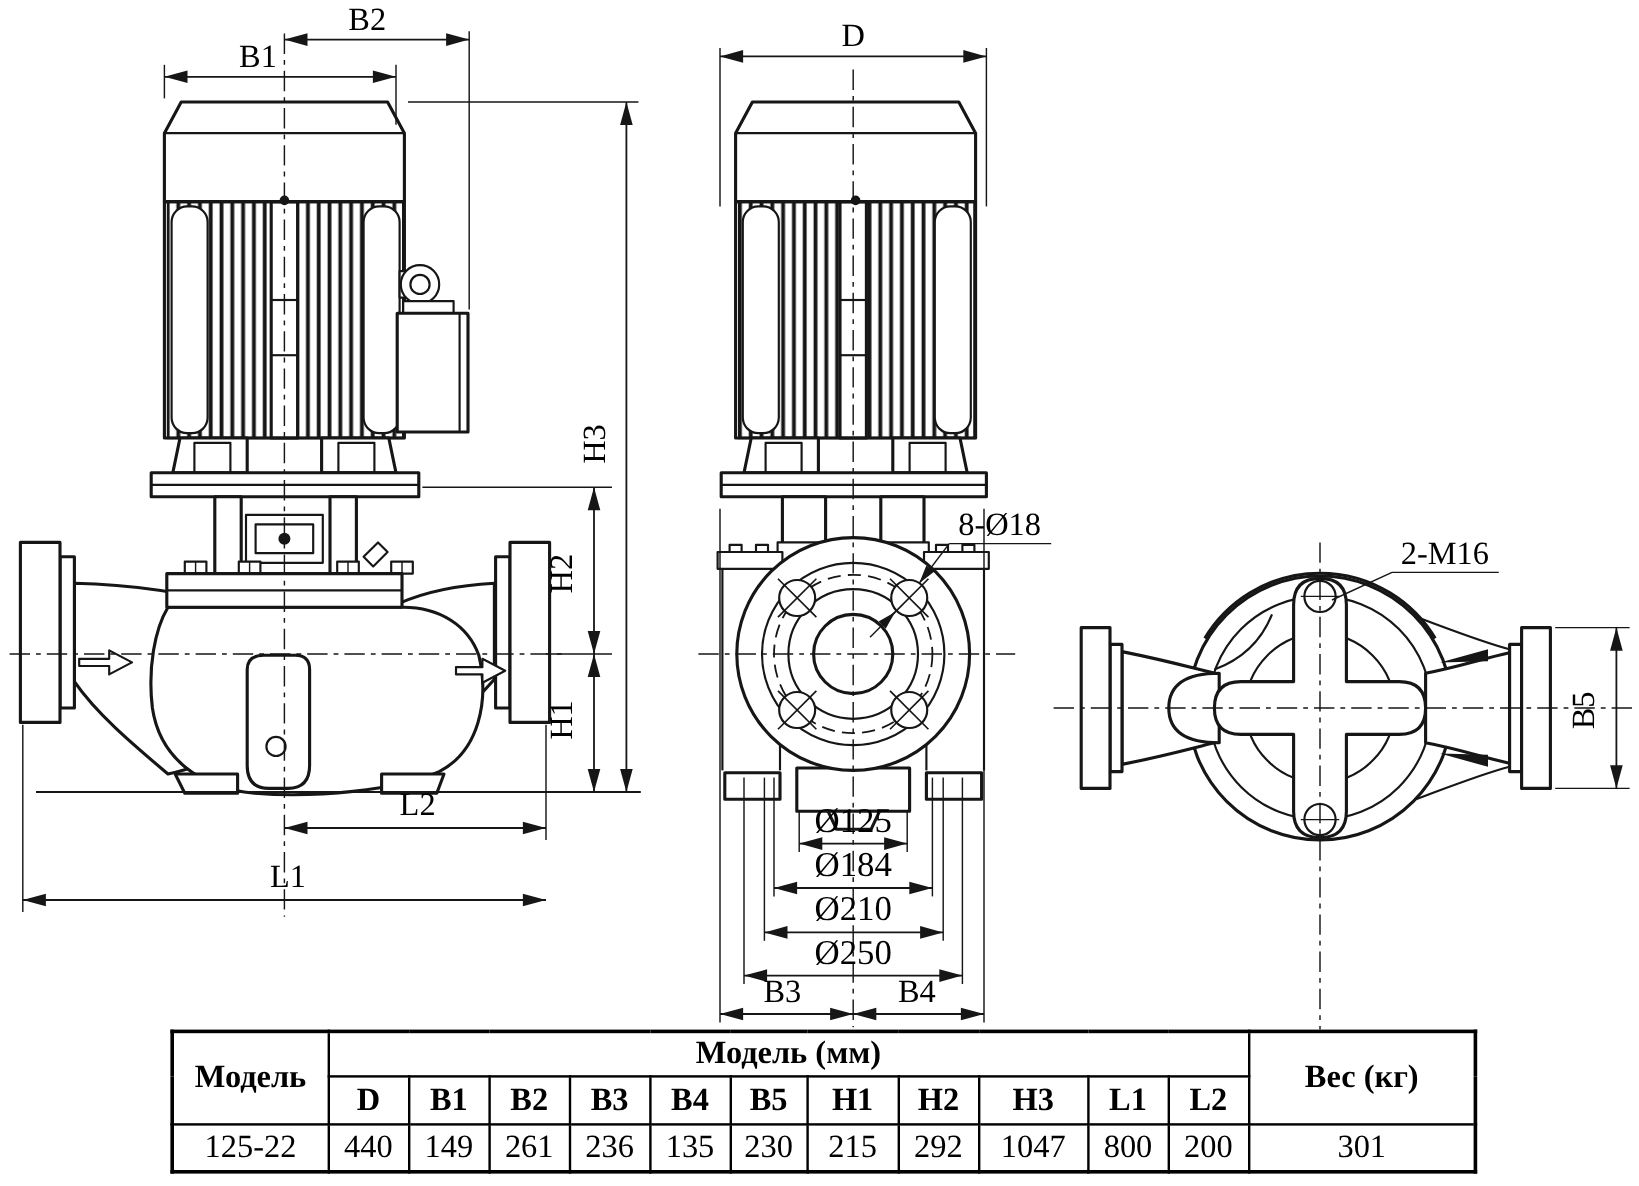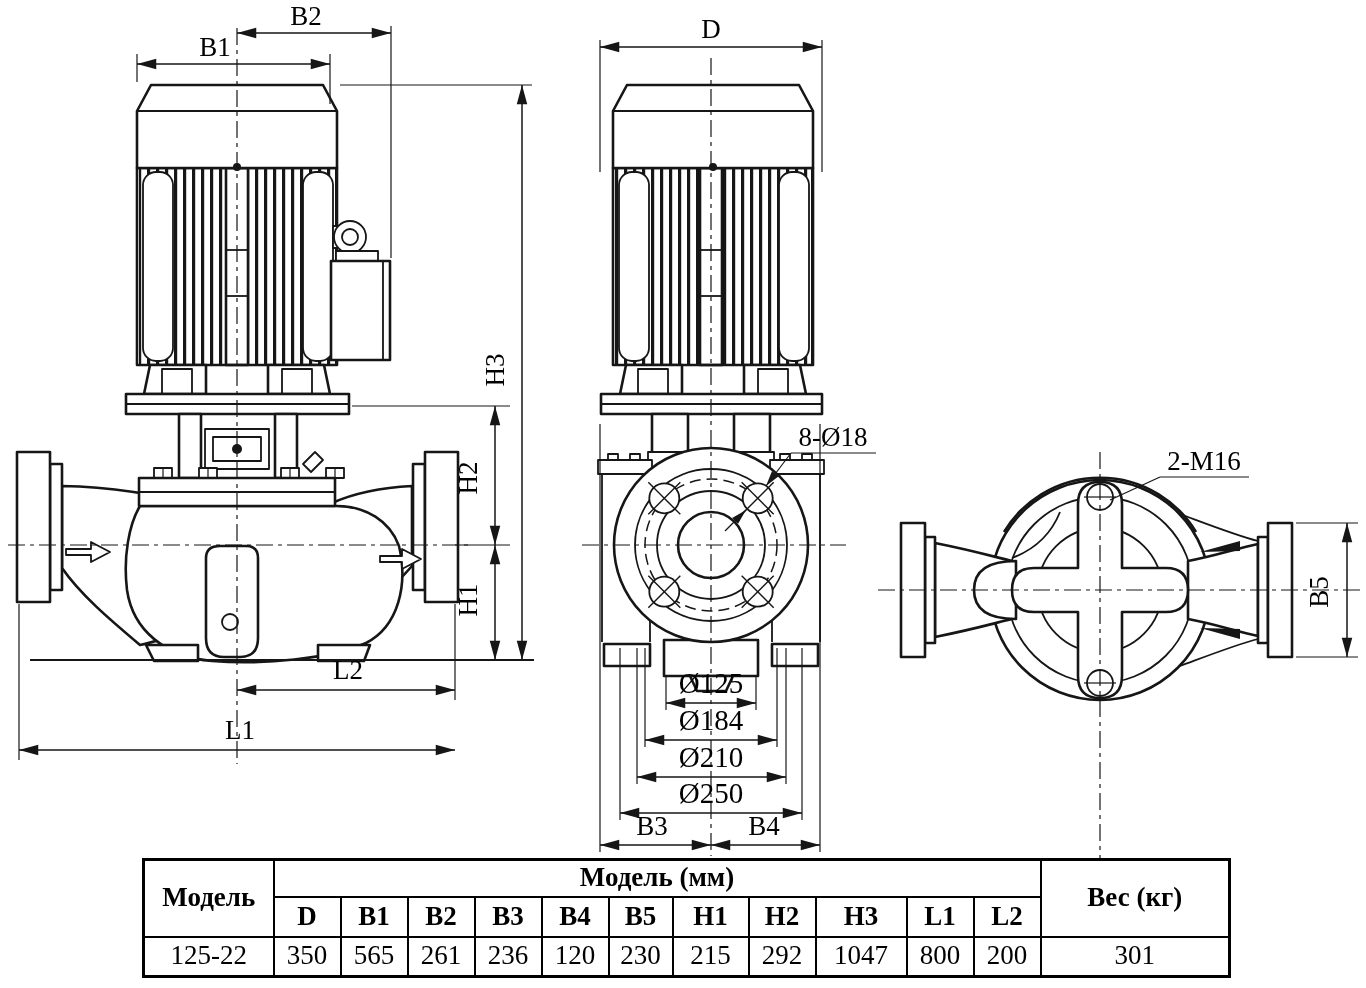--- a/index.html
+++ b/index.html
@@ -311,25 +311,25 @@
     <td class="hdr">B4</td>
     <td class="hdr">B5</td>
     <td class="hdr">H1</td>
     <td class="hdr">H2</td>
     <td class="hdr">H3</td>
     <td class="hdr">L1</td>
     <td class="hdr">L2</td>
   </tr>
   <tr class="r3">
     <td>125-22</td>
-    <td>350</td>
-    <td>565</td>
+    <td>440</td>
+    <td>149</td>
     <td>261</td>
     <td>236</td>
-    <td>120</td>
+    <td>135</td>
     <td>230</td>
     <td>215</td>
     <td>292</td>
     <td>1047</td>
     <td>800</td>
     <td>200</td>
     <td>301</td>
   </tr>
 </tbody>
   </table>

